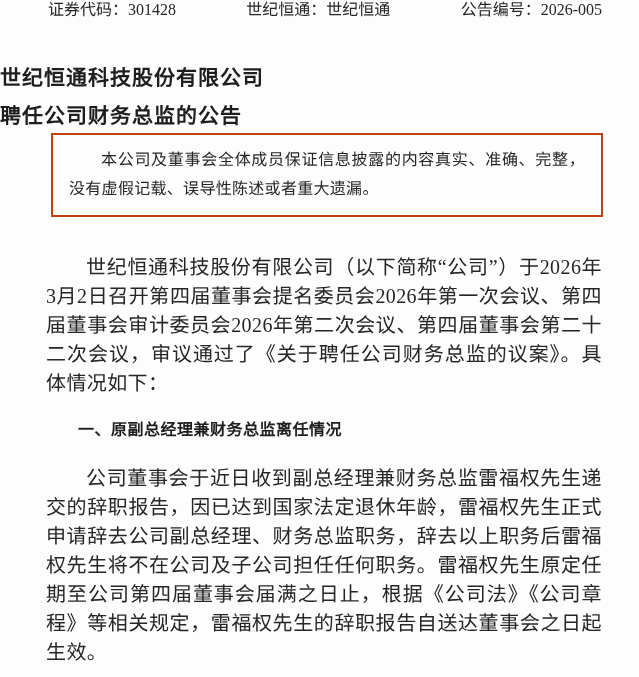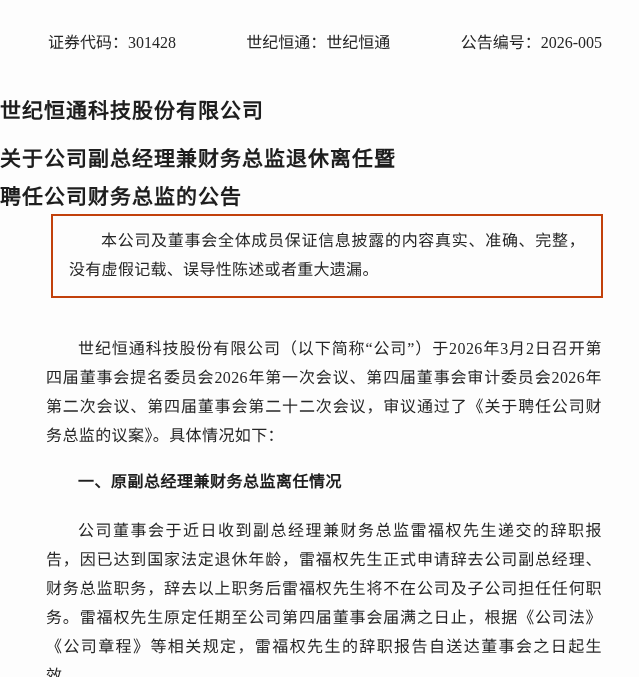--- a/index.html
+++ b/index.html
@@ -9,21 +9,20 @@
   }
   .page {
     position: relative;
     width: 639px;
     height: 677px;
     margin: 0 auto;
     background: #fdfdfd;
     color: #262626;
     font-family: "Liberation Serif", "DejaVu Serif", serif;
     box-sizing: border-box;
-    padding-top: 33px;
     overflow: hidden;
   }
   .header-row {
     display: flex;
     justify-content: space-between;
     align-items: baseline;
     margin: 0 37px 0 48px;
     font-size: 16px;
     line-height: 20px;
     white-space: nowrap;
@@ -49,21 +48,21 @@
   .disclaimer-box p {
     margin: 0;
     font-size: 16px;
     line-height: 29px;
     text-align: justify;
     text-indent: 2em;
     letter-spacing: 0.3px;
   }
   .body-paragraph {
     margin: 0 37px 0 46px;
-    font-size: 16px;
+    font-size: 20px;
     line-height: 29px;
     text-align: justify;
     text-indent: 2em;
     letter-spacing: 0.4px;
   }
   .body-paragraph.intro { margin-top: 36px; }
   .section-heading {
     margin: 20px 37px 0 46px;
     font-family: "Liberation Sans", "DejaVu Sans", sans-serif;
     font-weight: bold;
@@ -80,21 +79,20 @@
 
 <div class="page">
 
   <div class="header-row">
     <span><span>证券代码：</span><span>301428</span></span>
     <span><span>世纪恒通：</span><span>世纪恒通</span></span>
     <span><span>公告编号：</span><span>2026-005</span></span>
   </div>
 
   <h1 class="doc-title line1">世纪恒通科技股份有限公司</h1>
-  <h1 class="doc-title line2">关于公司副总经理兼财务总监退休离任暨</h1>
   <h1 class="doc-title line3">聘任公司财务总监的公告</h1>
 
   <div class="disclaimer-box">
     <p>本公司及董事会全体成员保证信息披露的内容真实、准确、完整，没有虚假记载、误导性陈述或者重大遗漏。</p>
   </div>
 
   <p class="body-paragraph intro">世纪恒通科技股份有限公司（以下简称“公司”）于2026年3月2日召开第四届董事会提名委员会2026年第一次会议、第四届董事会审计委员会2026年第二次会议、第四届董事会第二十二次会议，审议通过了《关于聘任公司财务总监的议案》。具体情况如下：</p>
 
   <h2 class="section-heading">一、原副总经理兼财务总监离任情况</h2>
 

